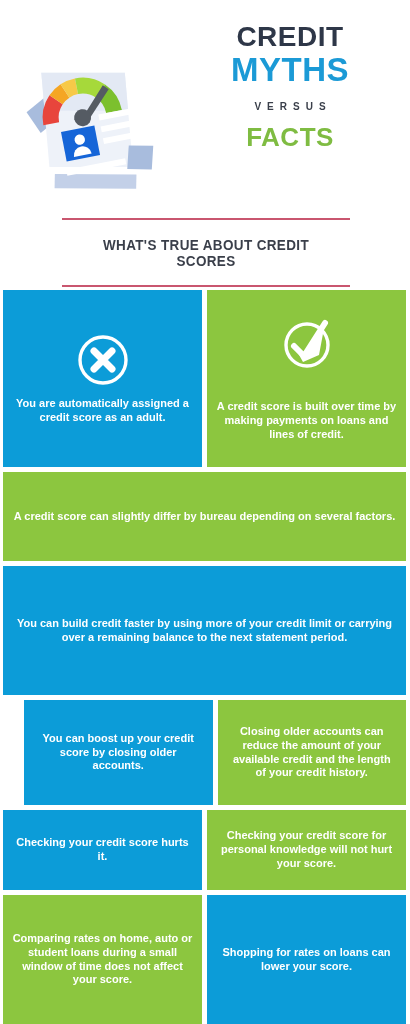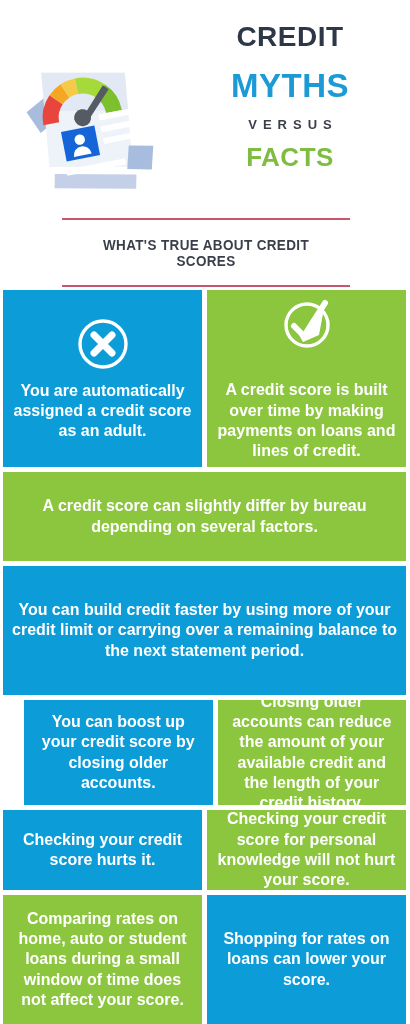--- a/index.html
+++ b/index.html
@@ -22,24 +22,24 @@
   .title-block {
     position:absolute; left:176px; top:22px;
     width:228px; text-align:center;
   }
   .t-credit {
     font-size:28px; font-weight:bold; letter-spacing:0.5px;
     color:#2e3748; line-height:1.05;
   }
   .t-myths {
     font-size:33px; font-weight:bold; letter-spacing:0.5px;
-    color:#1b9ad6; line-height:1.15; margin-top:16px;
+    color:#1b9ad6; line-height:1.15; margin-top:0;
   }
   .t-versus {
-    font-size:13px; font-weight:bold; letter-spacing:6px;
+    font-size:10px; font-weight:bold; letter-spacing:6px;
     color:#3a3f4a; margin-top:12px; text-indent:6px;
   }
   .t-facts {
     font-size:26px; font-weight:bold; letter-spacing:0.5px;
     color:#7fbc42; line-height:1.15; margin-top:11px;
   }
 
   
   .subtitle-wrap {
     position:absolute; left:62px; top:218px; width:288px;
@@ -61,21 +61,21 @@
     display:flex; flex-direction:column;
     gap:5px;
   }
   .row { display:flex; gap:5px; padding:0 4px 0 3px; }
   .cell {
     flex:1 1 0;
     display:flex; flex-direction:column;
     align-items:center; justify-content:center;
     text-align:center;
     color:#ffffff;
-    font-size:16px; font-weight:bold; line-height:1.27;
+    font-size:11px; font-weight:bold; line-height:1.27;
     padding:8px 9px;
   }
   .cell.myth { background:#0c9cd8; }
   .cell.fact { background:#8cc63f;gap:20px; }
 
   .r1 { height:177px; }
   .r2 { height:89px; }
   .r3 { height:129px; }
   .r4 { height:105px;padding-left:24px; }
   .r5 { height:80px; }

